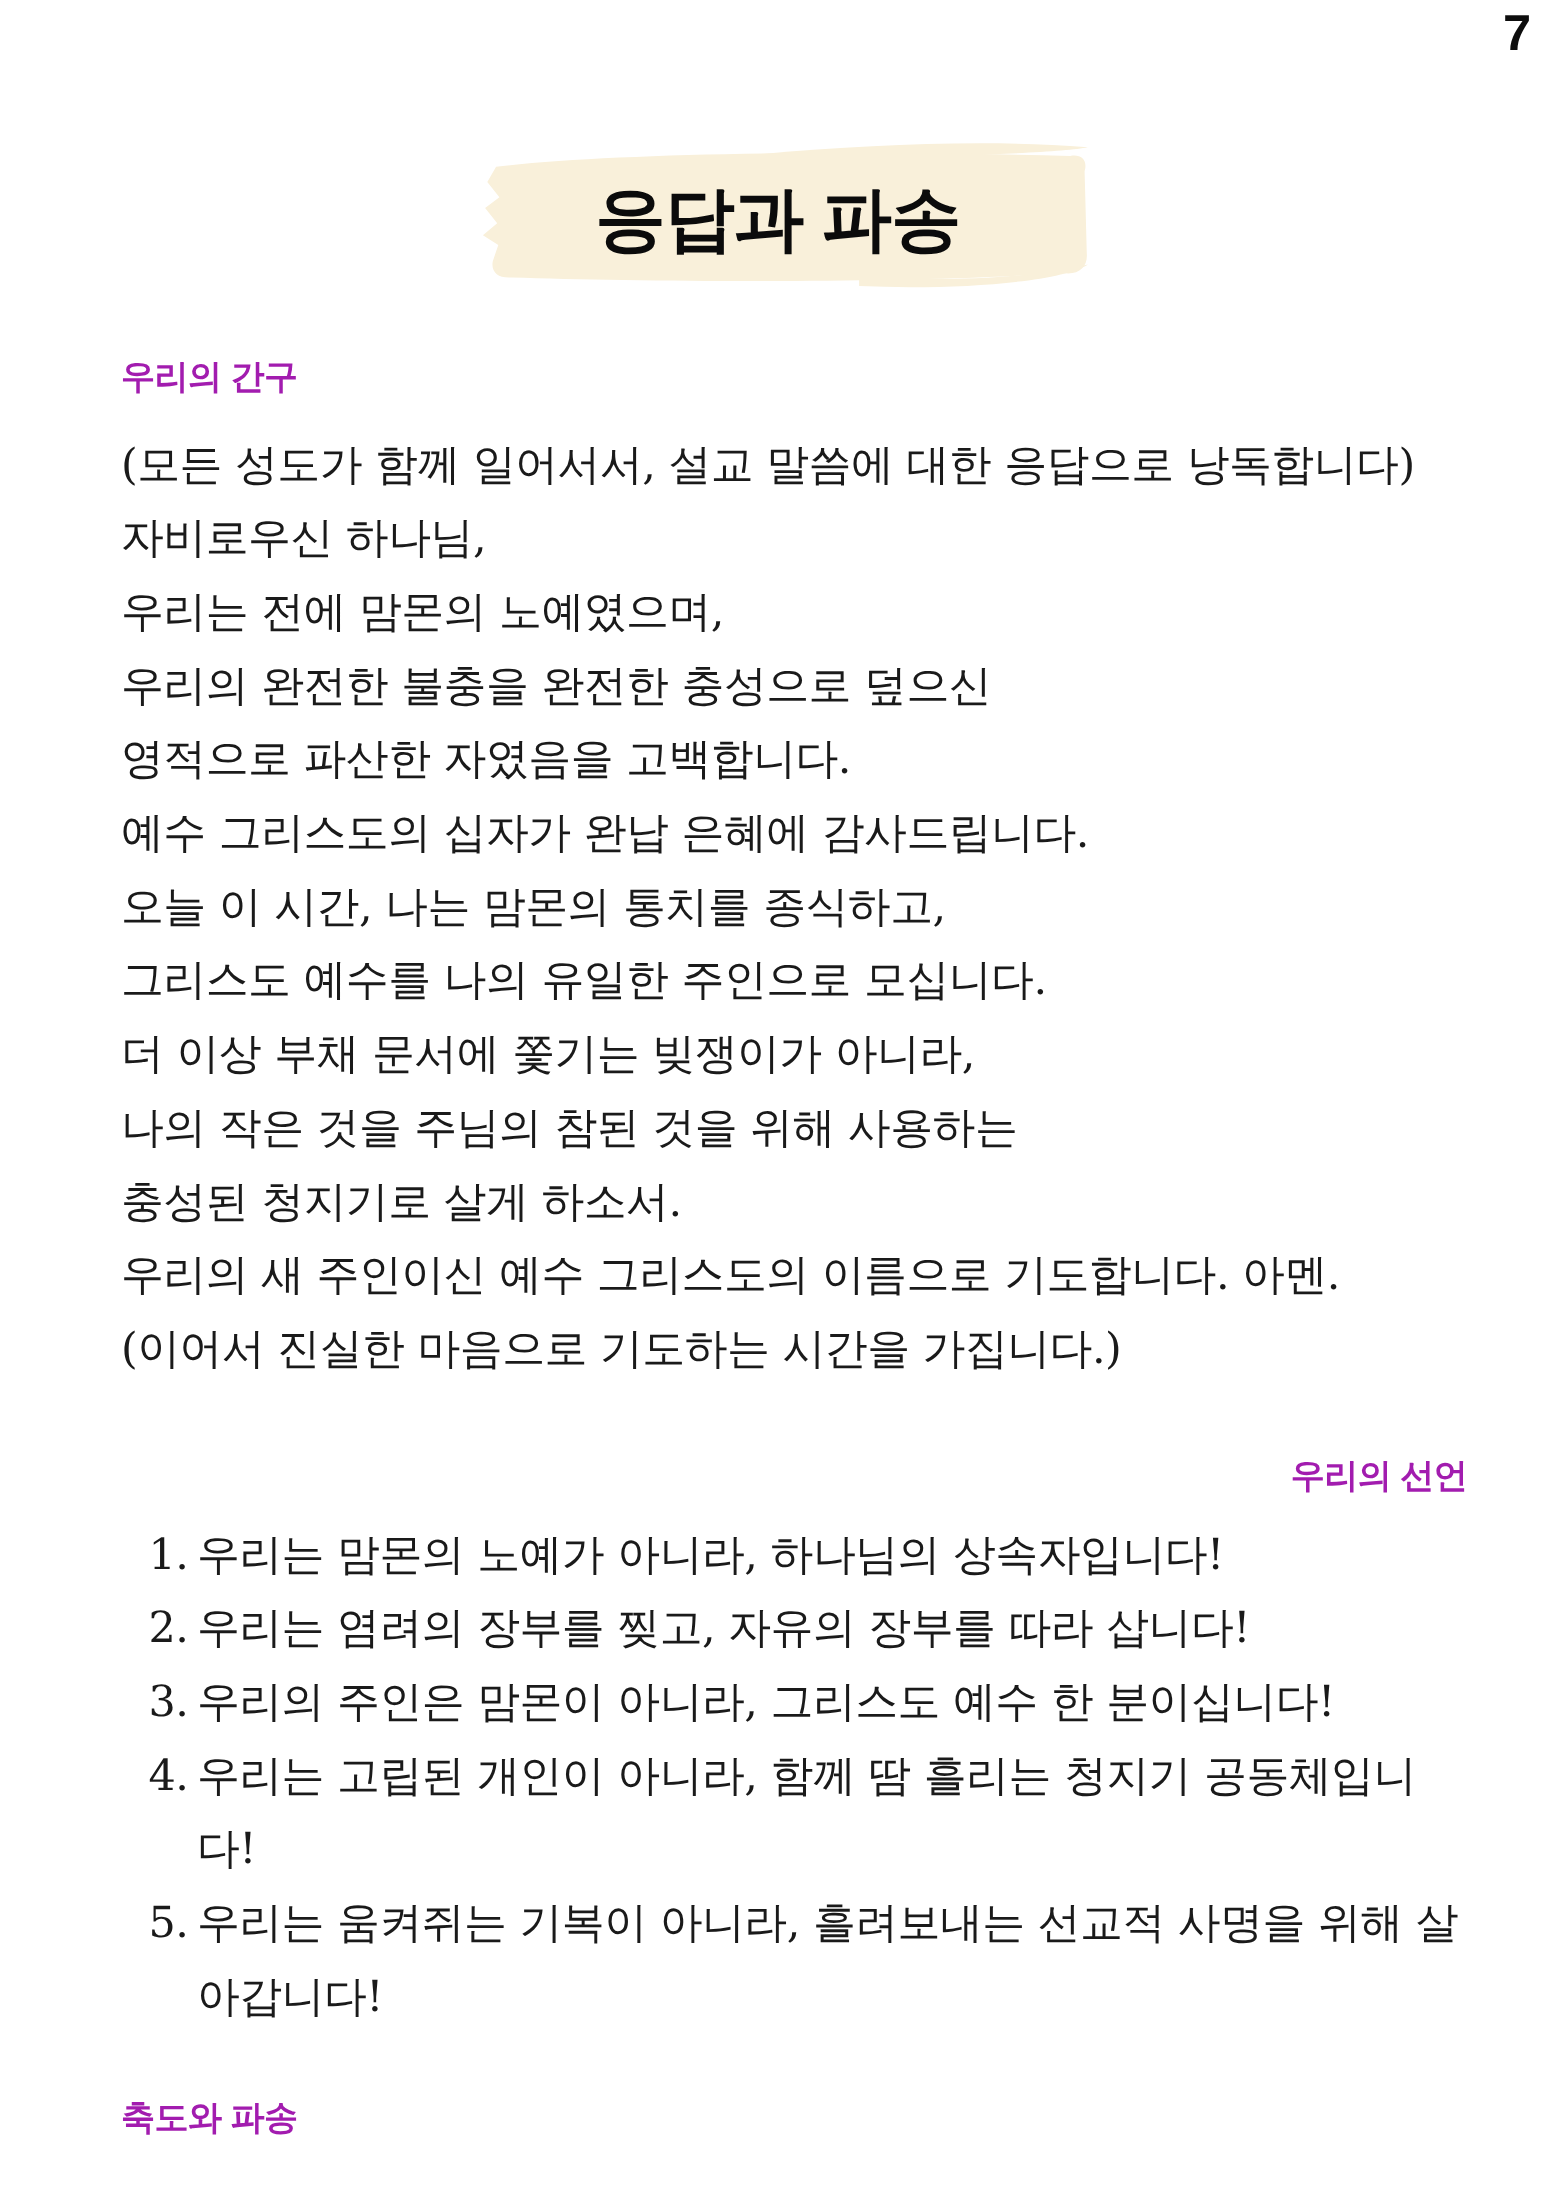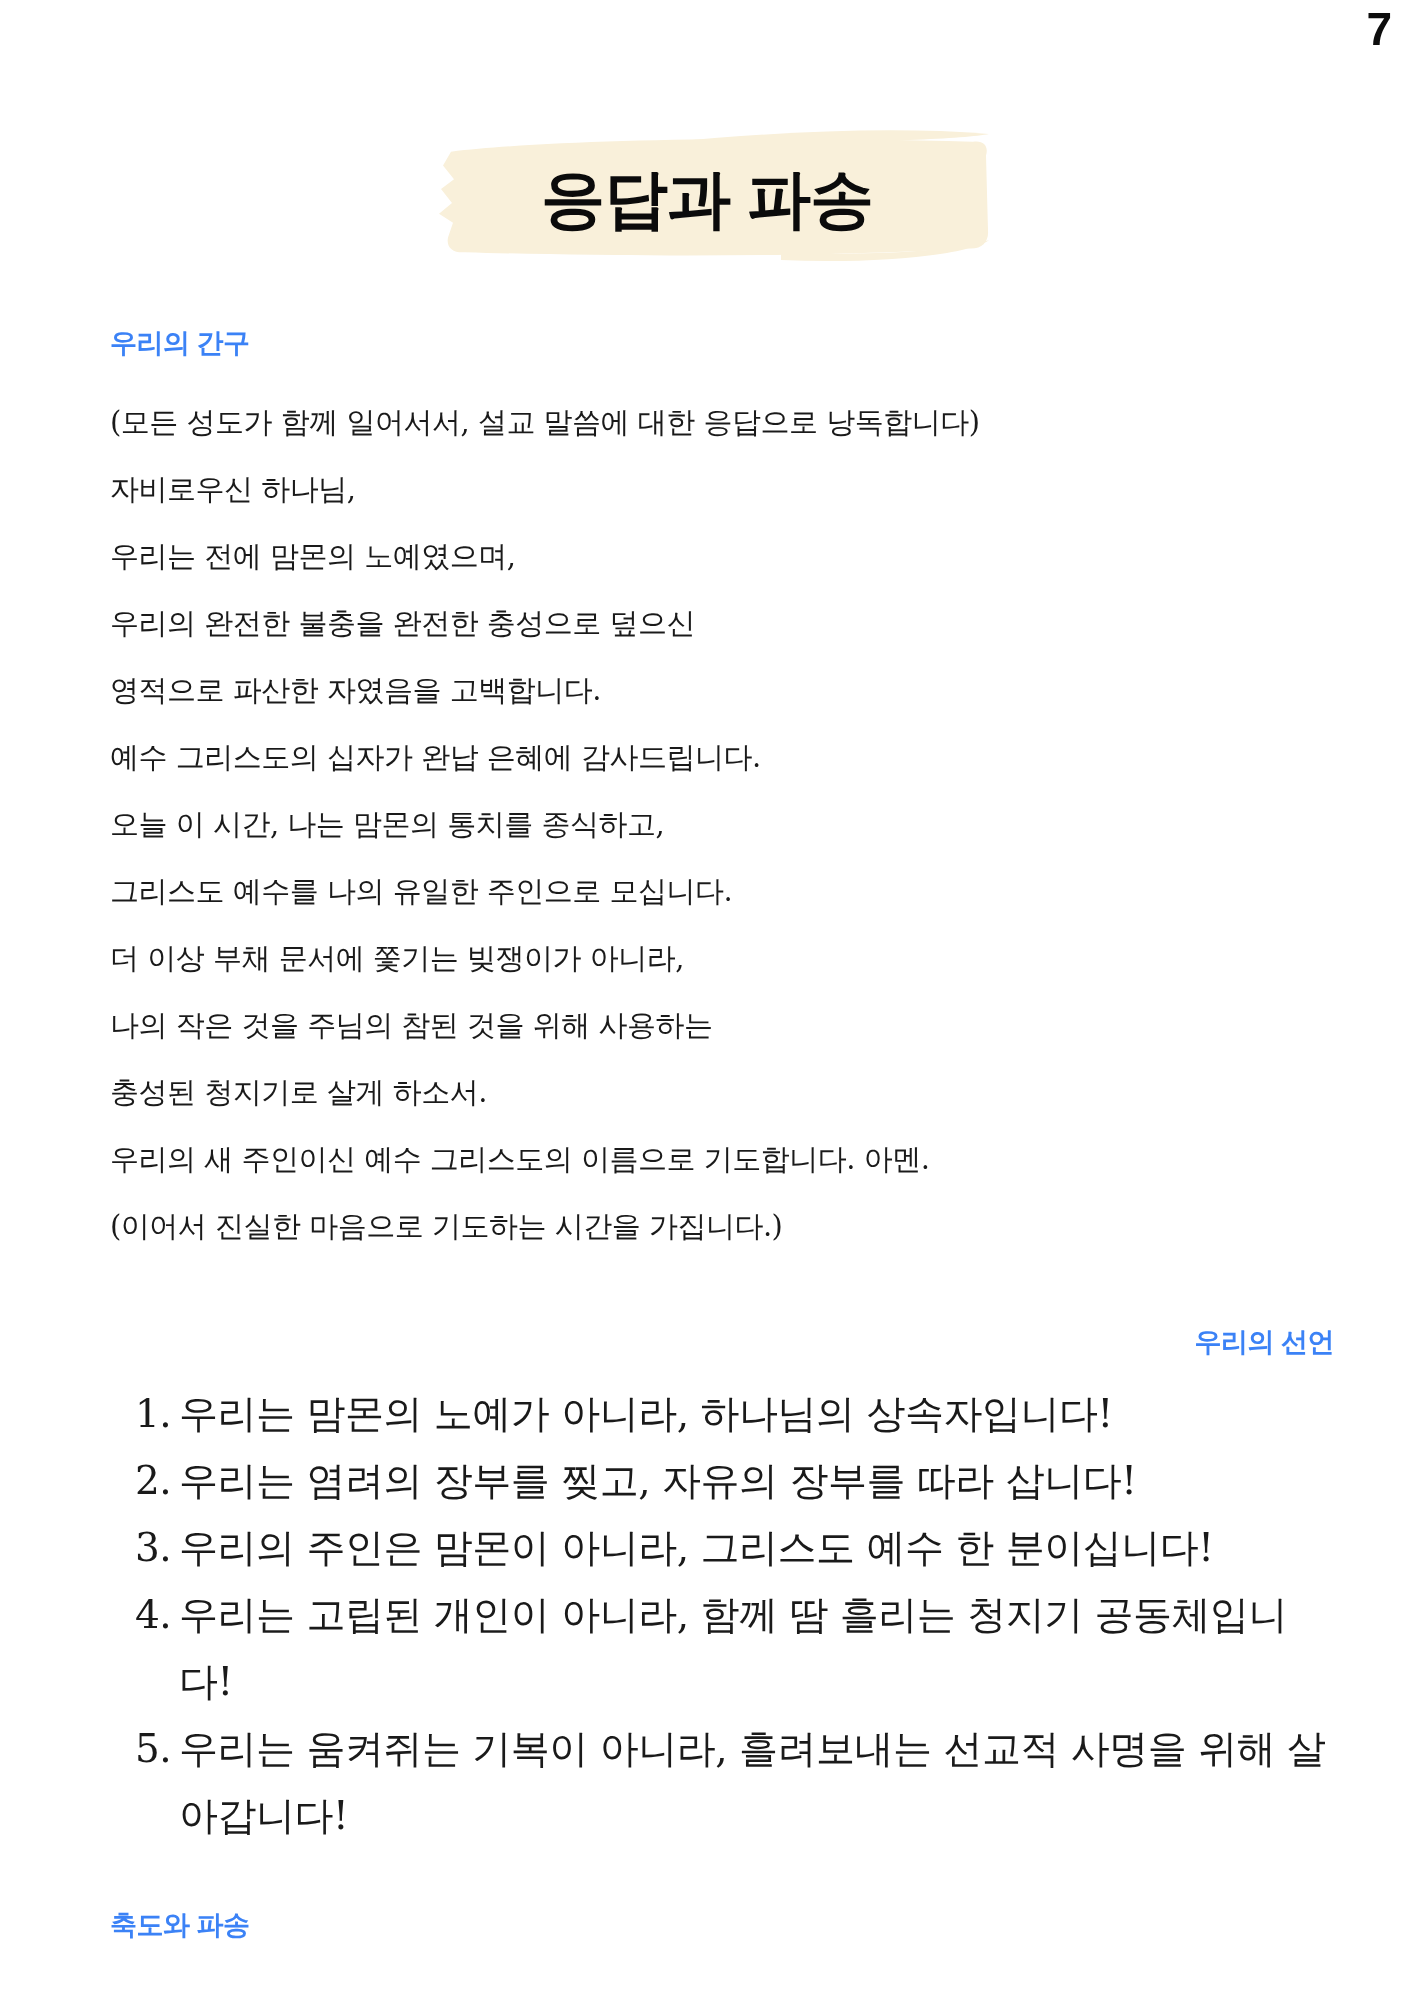--- a/index.html
+++ b/index.html
@@ -49,30 +49,30 @@
     color: #0b0b0b;
     padding-top: 4px;
     text-align: right;
   }
   .content {
     padding: 0 80px 0 110px;
   }
   .section-heading {
     font-family: "Liberation Sans", "DejaVu Sans", sans-serif;
     font-weight: 700;
-    font-size: 27px;
+    font-size: 31px;
     letter-spacing: -0.5px;
-    color: #3b82f6;
+    color: #a21caf;
     line-height: 40px;
   }
   .heading-petition   { margin-top: 57px;  margin-bottom: 26px; }
   .heading-declaration{ margin-top: 62px;  margin-bottom: 18px; text-align: right; }
   .heading-benediction{ margin-top: 56px; }
   .prayer-line {
-    font-size: 29px;
+    font-size: 39px;
     line-height: 67px;
     color: #1a1a1a;
     letter-spacing: -0.5px;
     white-space: nowrap;
   }
   .decl-list { padding-left: 25px; }
   .decl-item {
     display: flex;
     align-items: flex-start;
     font-size: 39px;

